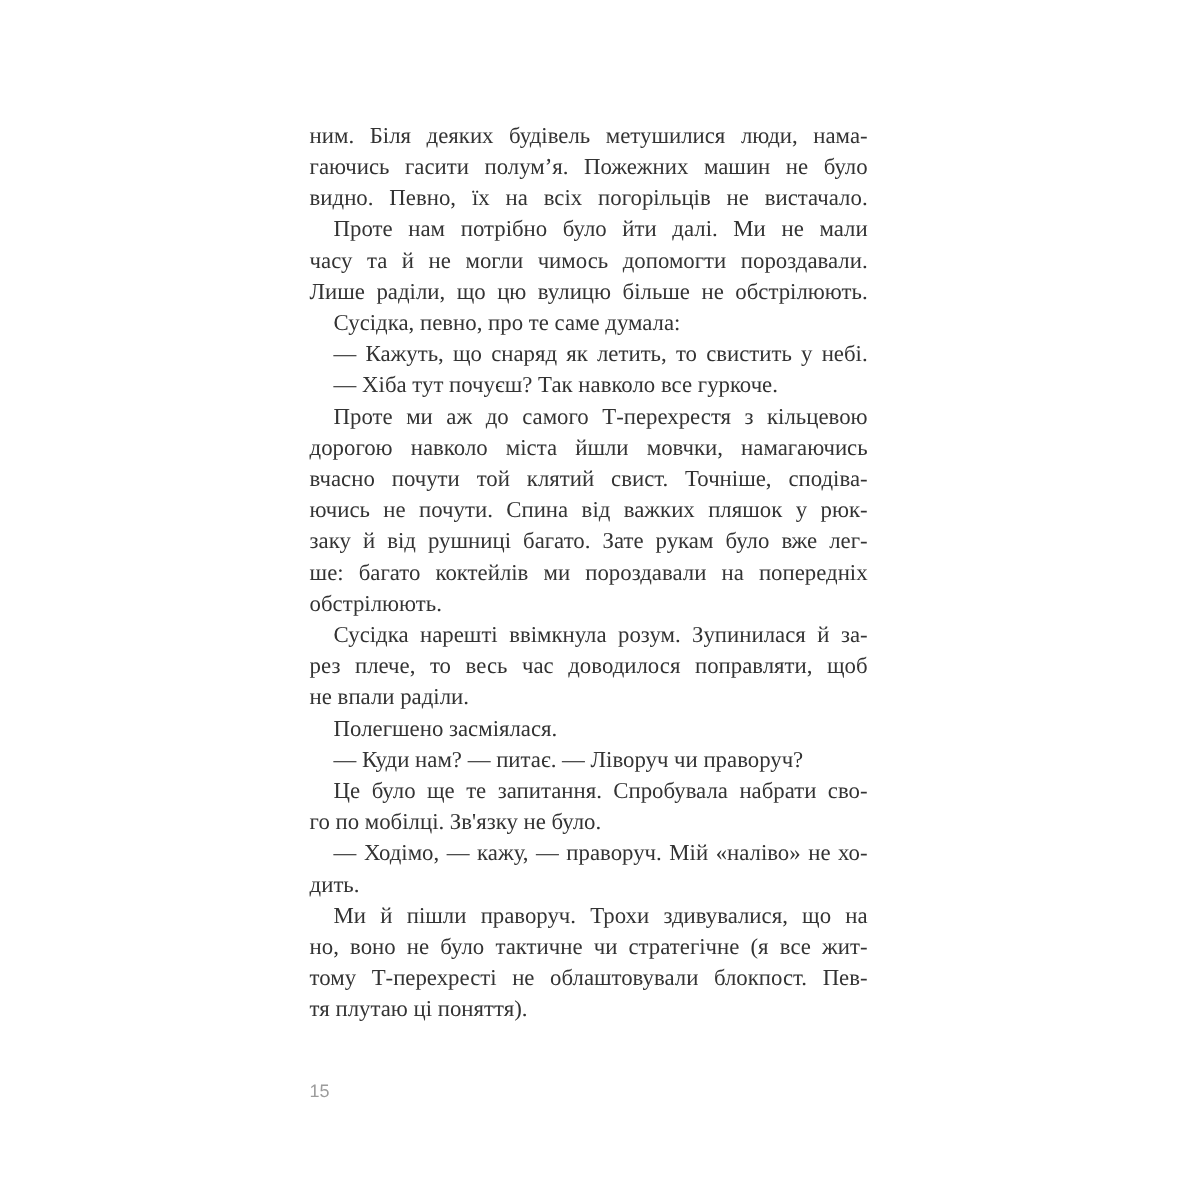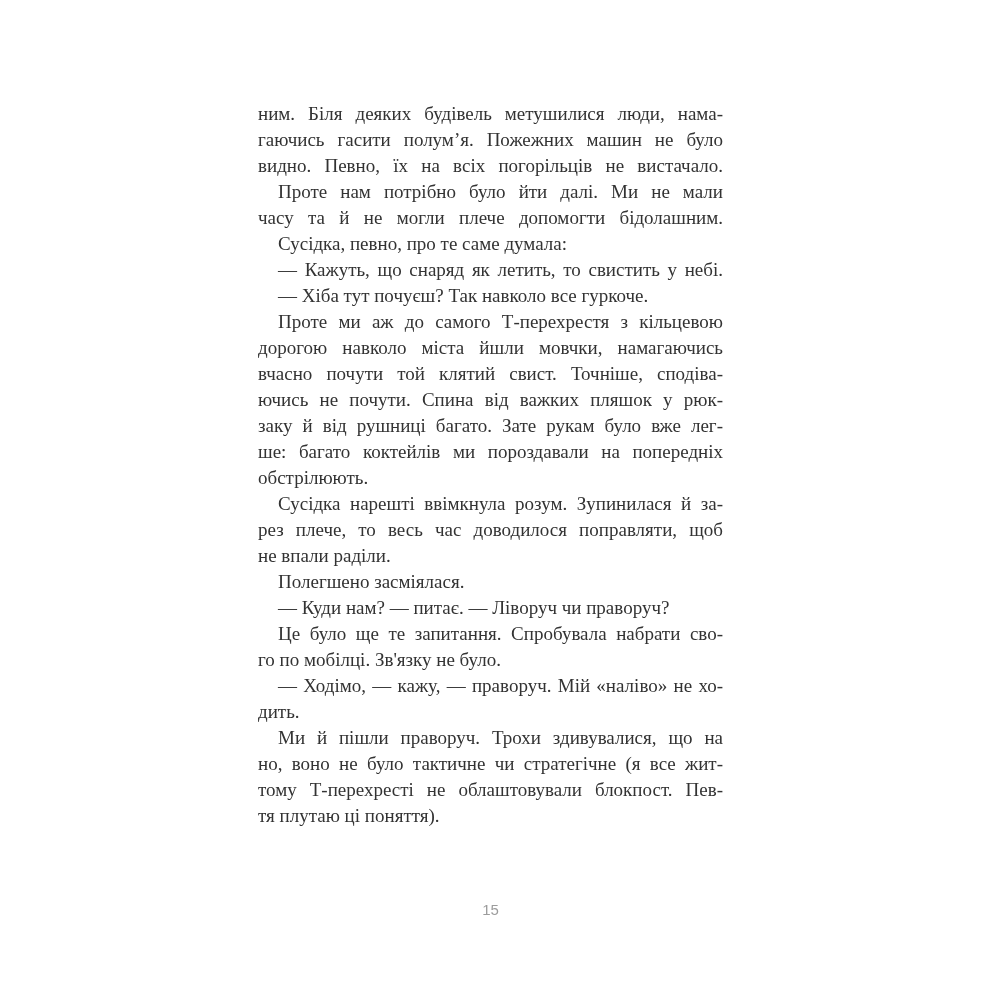--- a/index.html
+++ b/index.html
@@ -34,36 +34,36 @@
     text-align-last: left;
   }
   .line.indent {
     text-indent: 20px;
   }
   .page-number {
     position: absolute;
     left: 258px;
     top: 901px;
     width: 465px;
-    text-align: center;
     font-family: "Liberation Sans", "DejaVu Sans", sans-serif;
     font-size: 15px;
     color: #9c9c9c;
   }
 </style>
 </head>
 <body style="background: rgb(255, 255, 255);">
 
 <div class="book-page">
   <div class="text-block" id="text-block" style="color: rgb(51, 51, 51);">
       <div class="line">ним. Біля деяких будівель метушилися люди, нама-</div>
       <div class="line">гаючись гасити полум’я. Пожежних машин не було</div>
       <div class="line">видно. Певно, їх на всіх погорільців не вистачало.</div>
       <div class="line indent">Проте нам потрібно було йти далі. Ми не мали</div>
-      <div class="line">часу та й не могли плече допомогти бідолашним.</div>
+      <div class="line">часу та й не могли чимось допомогти пороздавали.</div>
+      <div class="line">Лише раділи, що цю вулицю більше не обстрілюють.</div>
       <div class="line indent para-end">Сусідка, певно, про те саме думала:</div>
       <div class="line indent">— Кажуть, що снаряд як летить, то свистить у небі.</div>
       <div class="line indent para-end">— Хіба тут почуєш? Так навколо все гуркоче.</div>
       <div class="line indent">Проте ми аж до самого Т-перехрестя з кільцевою</div>
       <div class="line">дорогою навколо міста йшли мовчки, намагаючись</div>
       <div class="line">вчасно почути той клятий свист. Точніше, сподіва-</div>
       <div class="line">ючись не почути. Спина від важких пляшок у рюк-</div>
       <div class="line">заку й від рушниці багато. Зате рукам було вже лег-</div>
       <div class="line">ше: багато коктейлів ми пороздавали на попередніх</div>
       <div class="line para-end">обстрілюють.</div>

